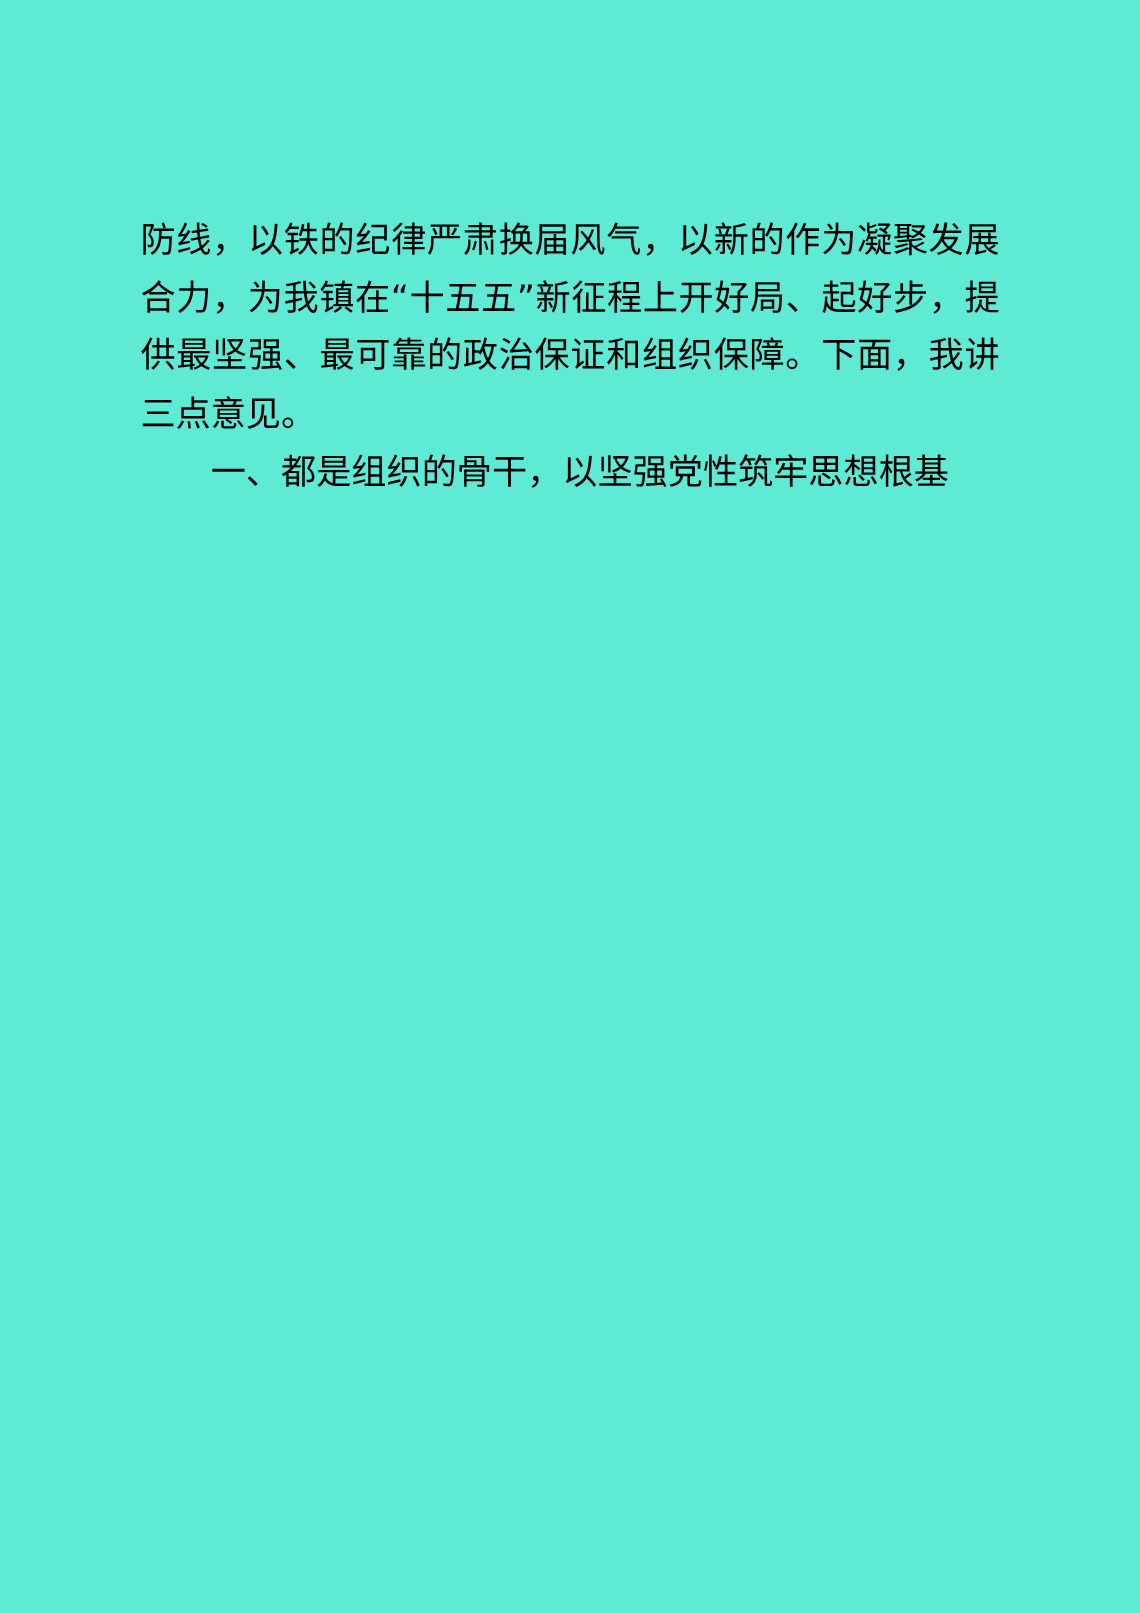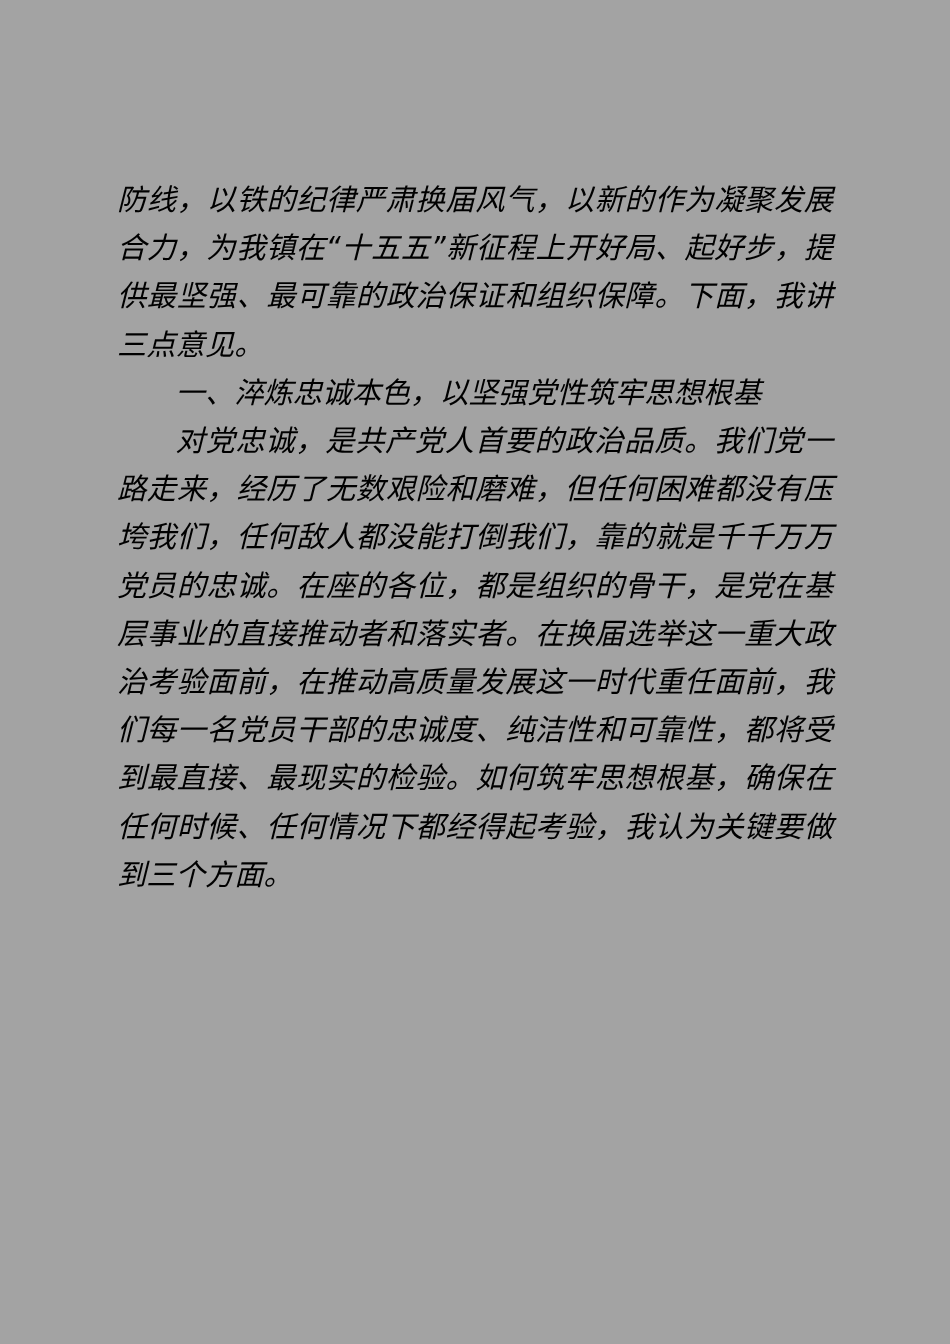--- a/index.html
+++ b/index.html
@@ -11,23 +11,22 @@
     width: 950px;
     height: 1344px;
     overflow: hidden;
     font-family: "DejaVu Sans", "Liberation Sans", sans-serif;
     color: #000000;
   }
   #page {
     position: relative;
     width: 950px;
     height: 1344px;
-    background: #a3a3a3;
+    background: #5eead4;
     box-sizing: border-box;
-    font-style: italic;
   }
   #doc-body {
     position: absolute;
     left: 117px;
     top: 176px;
     width: 716px;
   }
   .para {
     margin: 0;
     font-size: 29.3px;
@@ -53,20 +52,19 @@
 </style>
 </head>
 <body>
 
 <div id="page">
 
   <div id="doc-body">
 
     <p class="para cont">防线，以铁的纪律严肃换届风气，以新的作为凝聚发展合力，为我镇在“十五五”新征程上开好局、起好步，提供最坚强、最可靠的政治保证和组织保障。下面，我讲三点意见。</p>
 
-    <p class="para heading">一、淬炼忠诚本色，以坚强党性筑牢思想根基</p>
+    <p class="para heading">一、都是组织的骨干，以坚强党性筑牢思想根基</p>
 
-    <p class="para indent">对党忠诚，是共产党人首要的政治品质。我们党一路走来，经历了无数艰险和磨难，但任何困难都没有压垮我们，任何敌人都没能打倒我们，靠的就是千千万万党员的忠诚。在座的各位，都是组织的骨干，是党在基层事业的直接推动者和落实者。在换届选举这一重大政治考验面前，在推动高质量发展这一时代重任面前，我们每一名党员干部的忠诚度、纯洁性和可靠性，都将受到最直接、最现实的检验。如何筑牢思想根基，确保在任何时候、任何情况下都经得起考验，我认为关键要做到三个方面。</p>
 
 
   </div>
 
 </div>
 
 </body></html>

